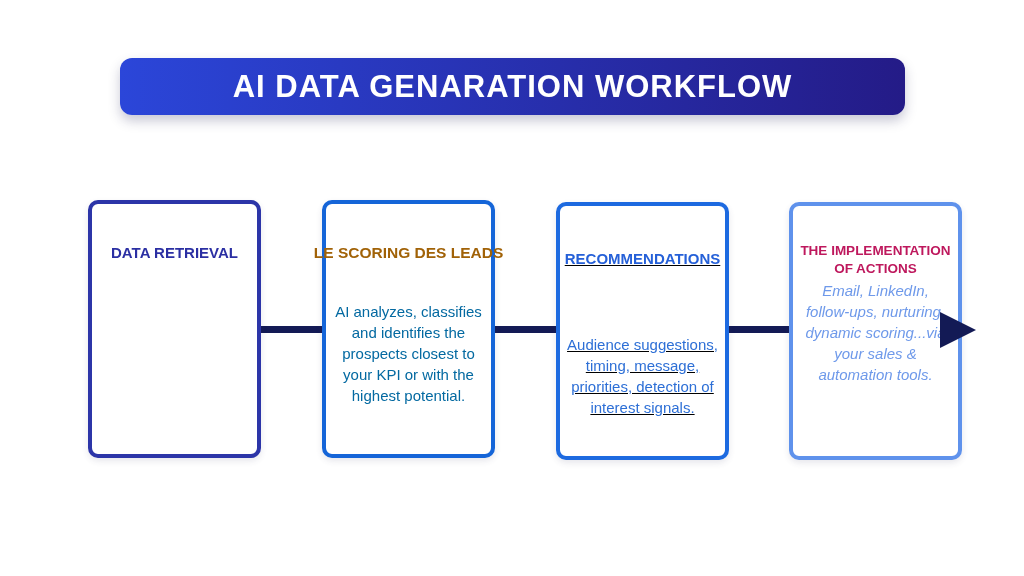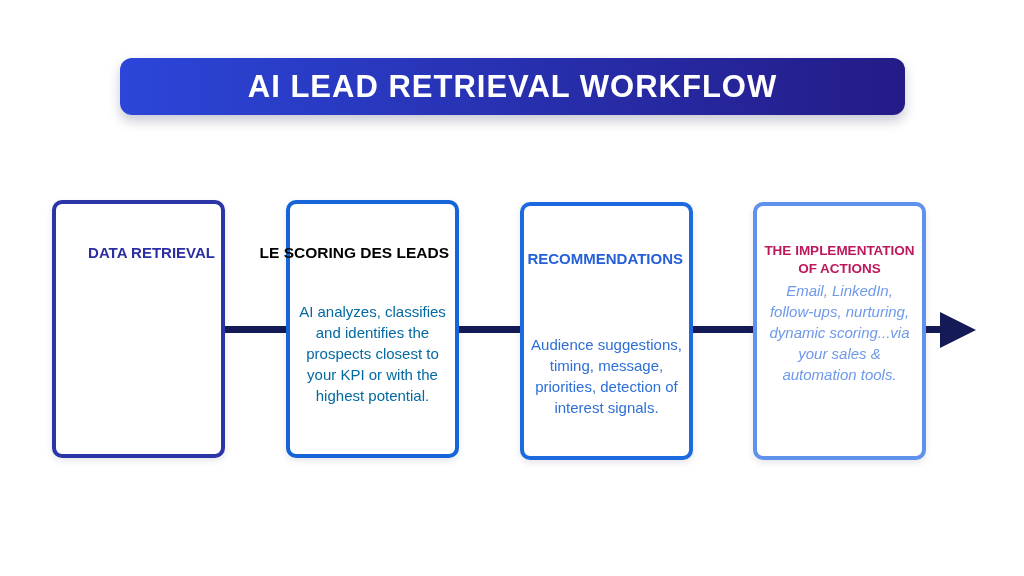--- a/index.html
+++ b/index.html
@@ -63,24 +63,25 @@
     width: 173px;
     height: 258px;
     background: #ffffff;
     border-width: 4px;
     border-style: solid;
     border-radius: 10px;
     box-sizing: border-box;
     z-index: 1;
     display: flex;
     flex-direction: column;
-    align-items: flex-end;
+    align-items: center;
     text-align: center;
     padding: 0 6px;
     box-shadow: 0 3px 6px rgba(60, 60, 100, 0.12);
+    margin-left: 36px;
   }
   .step-heading {
     font-weight: bold;
     font-size: 15px;
     line-height: 1.2;
     white-space: nowrap;
   }
   .step-body {
     font-size: 15px;
     line-height: 1.4;
@@ -105,37 +106,37 @@
     line-height: 1.35;
   }
   .step-4 .step-body { margin-top: 2px; font-style: italic; }
 </style>
 </head>
 <body>
 
 <div class="canvas">
 
   <div class="banner" style="background: linear-gradient(90deg, rgb(43, 70, 217), rgb(36, 27, 135));">
-    <span class="banner-title">AI LEAD RETRIEVAL WORKFLOW</span>
+    <span class="banner-title">AI DATA GENARATION WORKFLOW</span>
   </div>
 
   <div class="flow-line" style="background-color: rgb(19, 26, 85);"></div>
 
   <div class="flow-arrowhead" style="border-left-color: rgb(19, 26, 85);"></div>
 
   <div class="step step-1" style="border-color: rgb(44, 53, 168);">
     <div class="step-heading" style="color: rgb(43, 47, 163);">DATA RETRIEVAL</div>
   </div>
 
   <div class="step step-2" style="border-color: rgb(21, 101, 216);">
-    <div class="step-heading" style="color: #000000;">LE SCORING DES LEADS</div>
+    <div class="step-heading" style="color: #a16207;">LE SCORING DES LEADS</div>
     <div class="step-body" style="color: #0369a1;">AI analyzes, classifies and identifies the prospects closest to your KPI or with the highest potential.</div>
   </div>
 
-  <div class="step step-3" style="border-color: rgb(29, 106, 224);">
+  <div class="step step-3" style="border-color: rgb(29, 106, 224); text-decoration: underline;">
     <div class="step-heading" style="color: rgb(37, 96, 216);">RECOMMENDATIONS</div>
     <div class="step-body" style="color: rgb(45, 111, 214);">Audience suggestions, timing, message, priorities, detection of interest signals.</div>
   </div>
 
   <div class="step step-4" style="border-color: rgb(95, 146, 236);">
     <div class="step-heading" style="color: #be185d;">THE IMPLEMENTATION OF ACTIONS</div>
     <div class="step-body" style="color: rgb(110, 153, 234);">Email, LinkedIn, follow-ups, nurturing, dynamic scoring...via your sales &amp; automation tools.</div>
   </div>
 
 </div>

